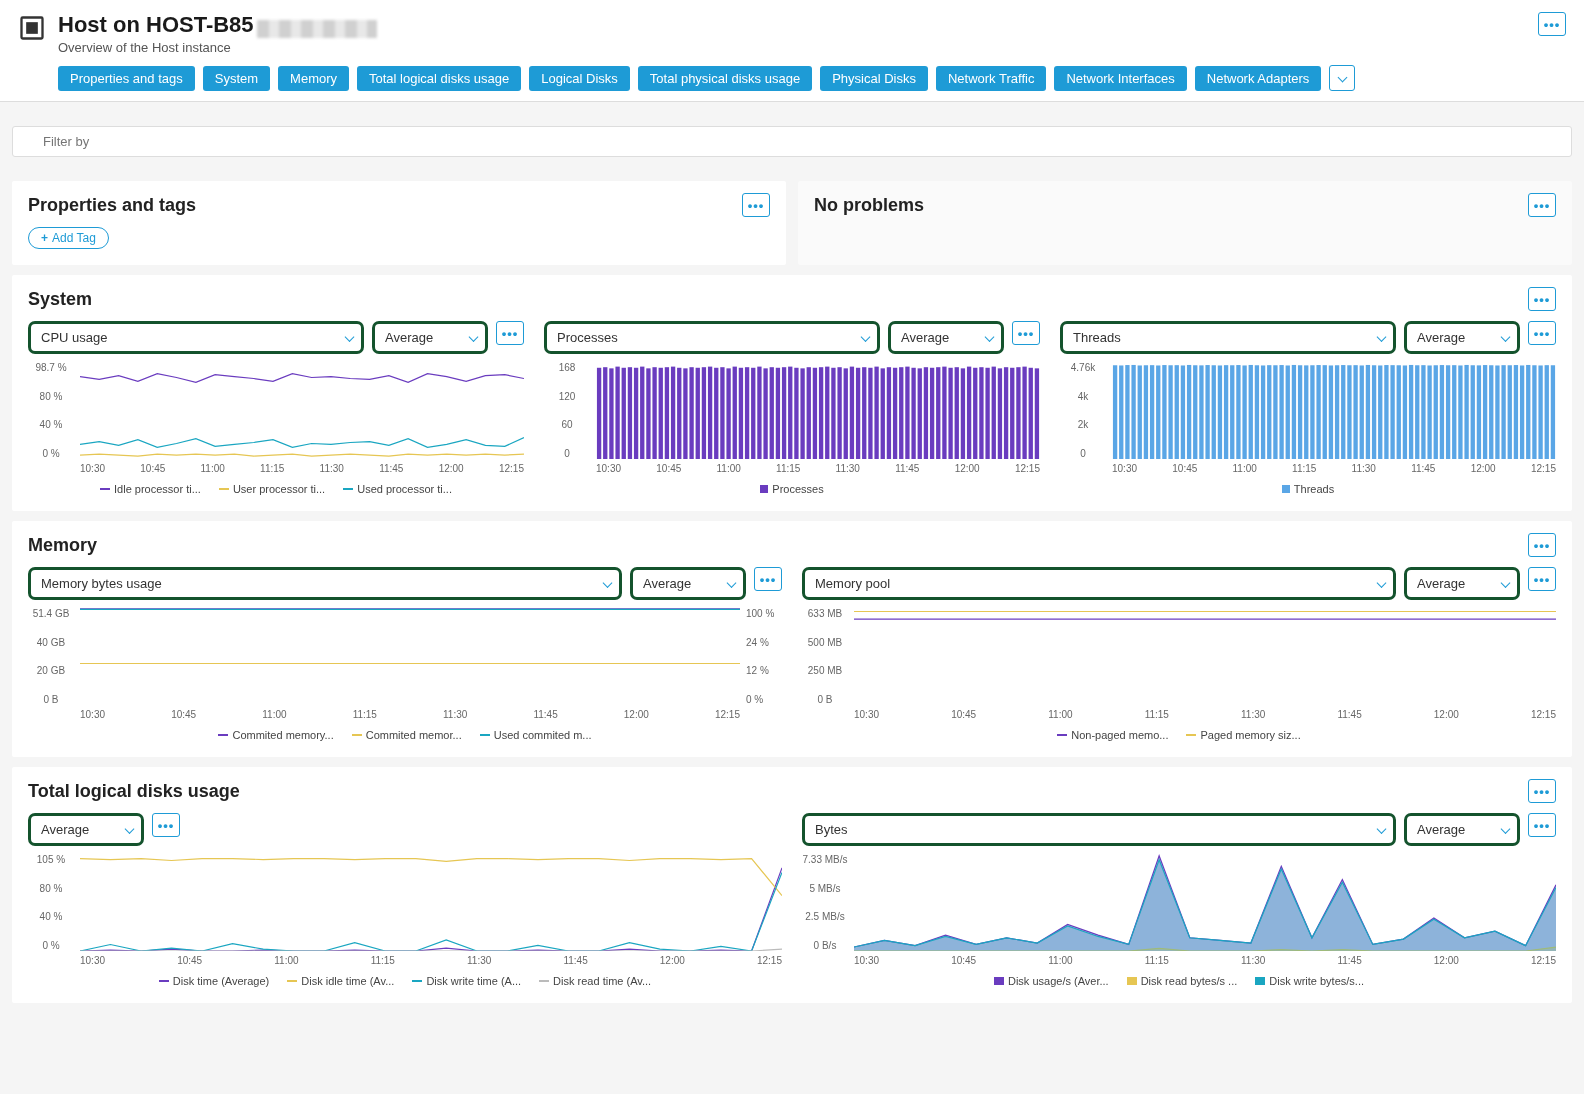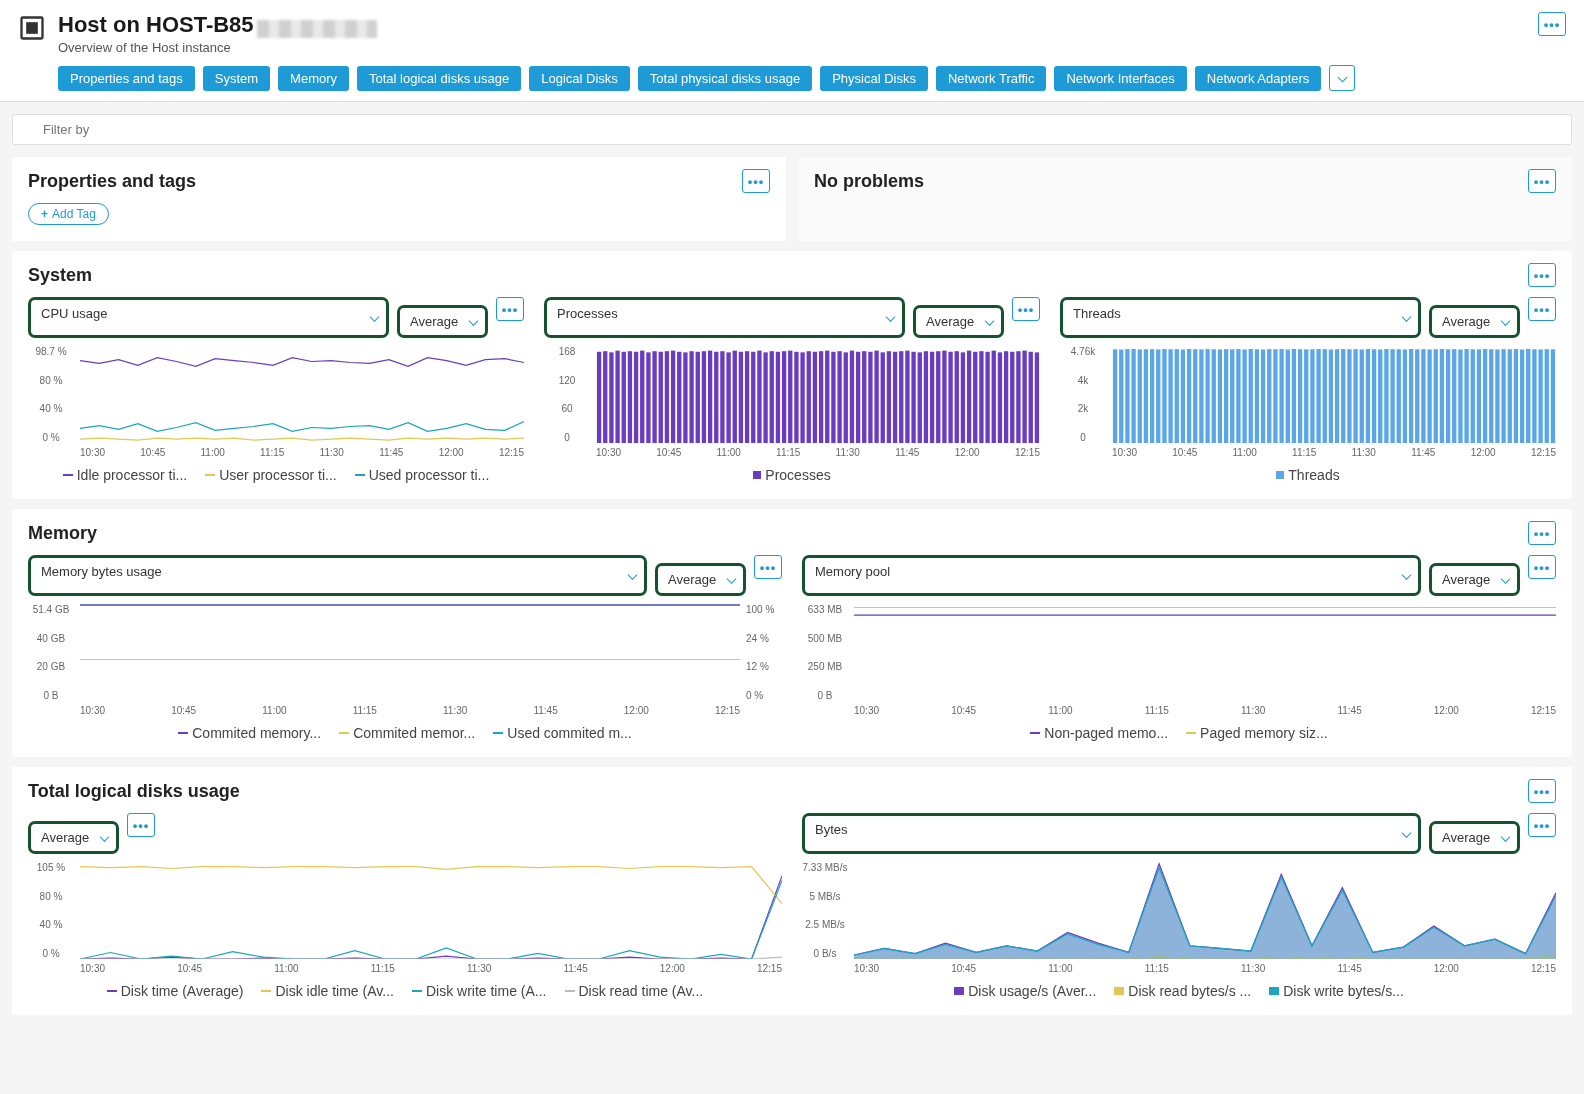--- a/index.html
+++ b/index.html
@@ -13,21 +13,21 @@
 .title-obscured { display: inline-block; width: 120px; height: 18px; background: repeating-linear-gradient(90deg, #d0d0d0 0 12px, #e8e8e8 12px 22px); vertical-align: middle; filter: blur(1.5px); }
 .subtitle { font-size: 13px; color: #555; margin-top: 2px; }
 .header-actions { margin-left: auto; }
 .more-btn { width: 28px; height: 24px; border: 1px solid #1e9bd6; border-radius: 3px; background: #fff; color: #1e9bd6; display: flex; align-items: center; justify-content: center; cursor: pointer; font-weight: 700; letter-spacing: 1px; }
 .more-btn span { line-height: 1; }
 
 .pills { display: flex; gap: 8px; padding: 10px 40px 10px 40px; flex-wrap: wrap; align-items: center; }
 .pill { background: #1e9bd6; color: #fff; border: none; border-radius: 3px; padding: 5px 12px; font-size: 13px; cursor: pointer; }
 .pill-dropdown { width: 26px; height: 26px; border: 1px solid #1e9bd6; border-radius: 3px; color: #1e9bd6; background: #fff; display: flex; align-items: center; justify-content: center; cursor: pointer; }
 
-.filter-bar { margin: 12px 12px; }
+.filter-bar { margin: 24px 12px; }
 .filter-input { width: 100%; border: 1px solid #ddd; border-radius: 3px; padding: 7px 10px 7px 30px; font-size: 13px; color: #999; background: #fff; position: relative; }
 .filter-wrap { position: relative; }
 .filter-icon { position: absolute; left: 10px; top: 50%; transform: translateY(-50%); color: #999; font-size: 12px; }
 
 .panel { background: #fff; margin: 10px 12px; border-radius: 2px; padding: 12px 16px 16px 16px; }
 .panel-header { display: flex; align-items: center; margin-bottom: 10px; }
 .panel-title { font-size: 18px; font-weight: 700; color: #222; }
 .panel-actions { margin-left: auto; display:flex; gap:6px; }
 
 .two-col { display: flex; gap: 12px; margin: 10px 12px; }
@@ -36,28 +36,28 @@
 .add-tag-btn { border: 1px solid #1e9bd6; color: #1e9bd6; background: #fff; border-radius: 12px; padding: 3px 12px; font-size: 12px; cursor: pointer; display:inline-flex; align-items:center; gap:4px; }
 
 .charts-row { display: flex; gap: 20px; }
 .charts-row.three > .chart-card { flex:1; min-width:0; }
 .charts-row.two > .chart-card { flex:1; min-width:0; }
 
 .chart-card { min-width: 0; }
 .chart-controls { display: flex; gap: 8px; margin-bottom: 8px; }
 .select { border: 3px solid #14532d; border-radius: 7px; padding: 6px 28px 6px 10px; font-size: 13px; background: #fff; position: relative; cursor: pointer; }
 .select.main { flex: 1; }
-.select.agg { width: 91px; margin-top: 8px; }
+.select.agg { width: 116px; }
 .select-caret { position: absolute; right: 8px; top: 50%; transform: translateY(-50%); color: #1e9bd6; }
 
 .chart-area { position: relative; height: 115px; }
 .y-axis { position: absolute; left: 0; top: 0; bottom: 18px; width: 50px; display: flex; flex-direction: column; justify-content: space-between; font-size: 10px; color: #666; text-align: right; padding-right: 4px; align-items: center; }
 .plot { position: absolute; left: 52px; right: 0; top: 0; bottom: 18px; }
 .x-axis { position: absolute; left: 52px; right: 0; bottom: 0; height: 14px; display: flex; justify-content: space-between; font-size: 10px; color: #666; }
-.legend { display: flex; justify-content: center; gap: 18px; margin-top: 6px; font-size: 14px; color: #444; flex-wrap: wrap; }
+.legend { display: flex; justify-content: center; gap: 18px; margin-top: 6px; font-size: 11px; color: #444; flex-wrap: wrap; }
 .legend-item { display: flex; align-items: center; gap: 4px; white-space: nowrap; }
 .legend-swatch { width: 10px; height: 2px; }
 .legend-swatch.bar { width: 8px; height: 8px; }
 .legend-swatch.area { width: 10px; height: 8px; }
 
 svg { width: 100%; height: 100%; display: block; }
 
 .chevron::before { content: ""; display:inline-block; width:6px; height:6px; border-right:1.5px solid currentColor; border-bottom:1.5px solid currentColor; transform: rotate(45deg); margin-bottom:2px; }
 </style>
 </head>

